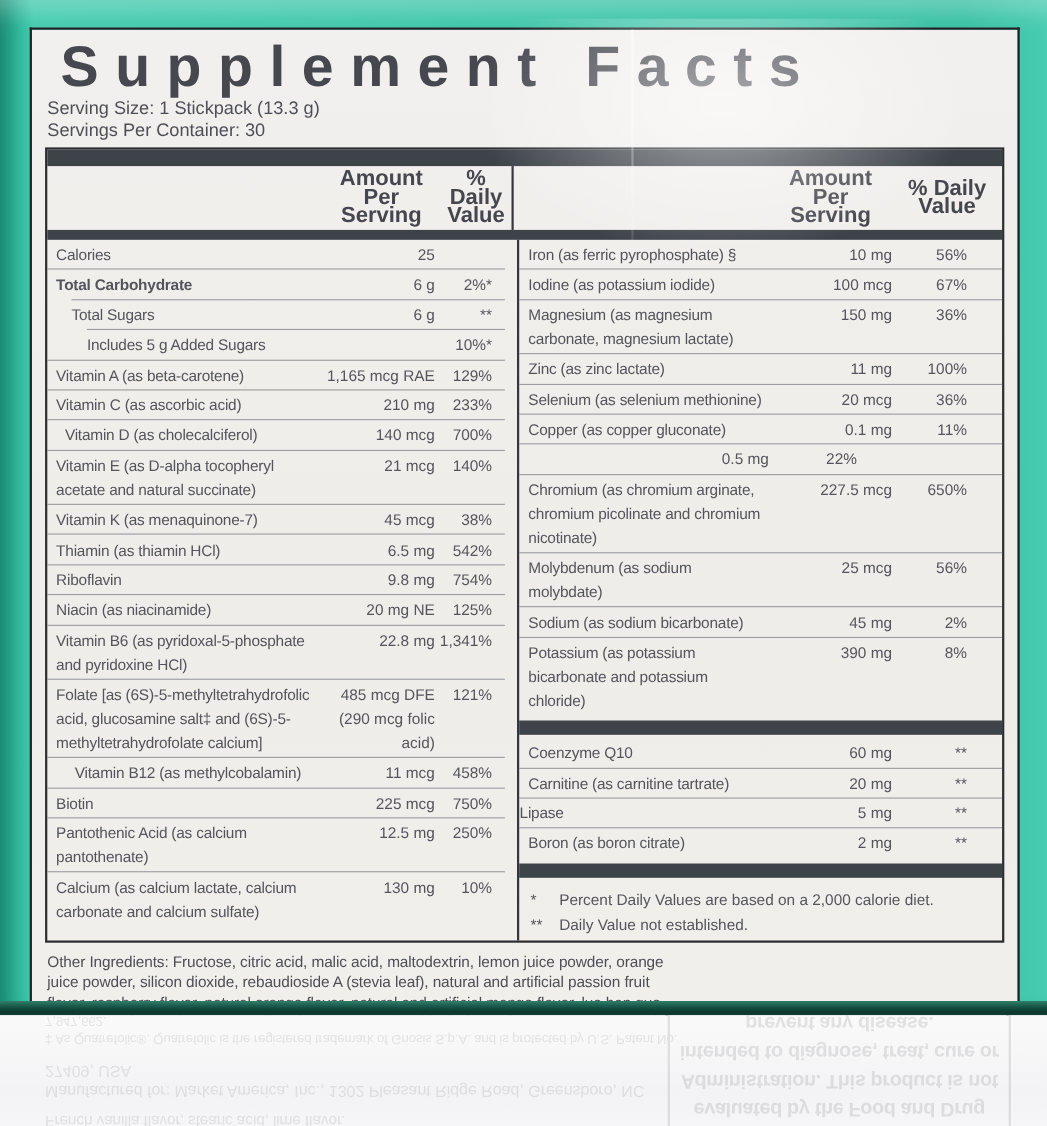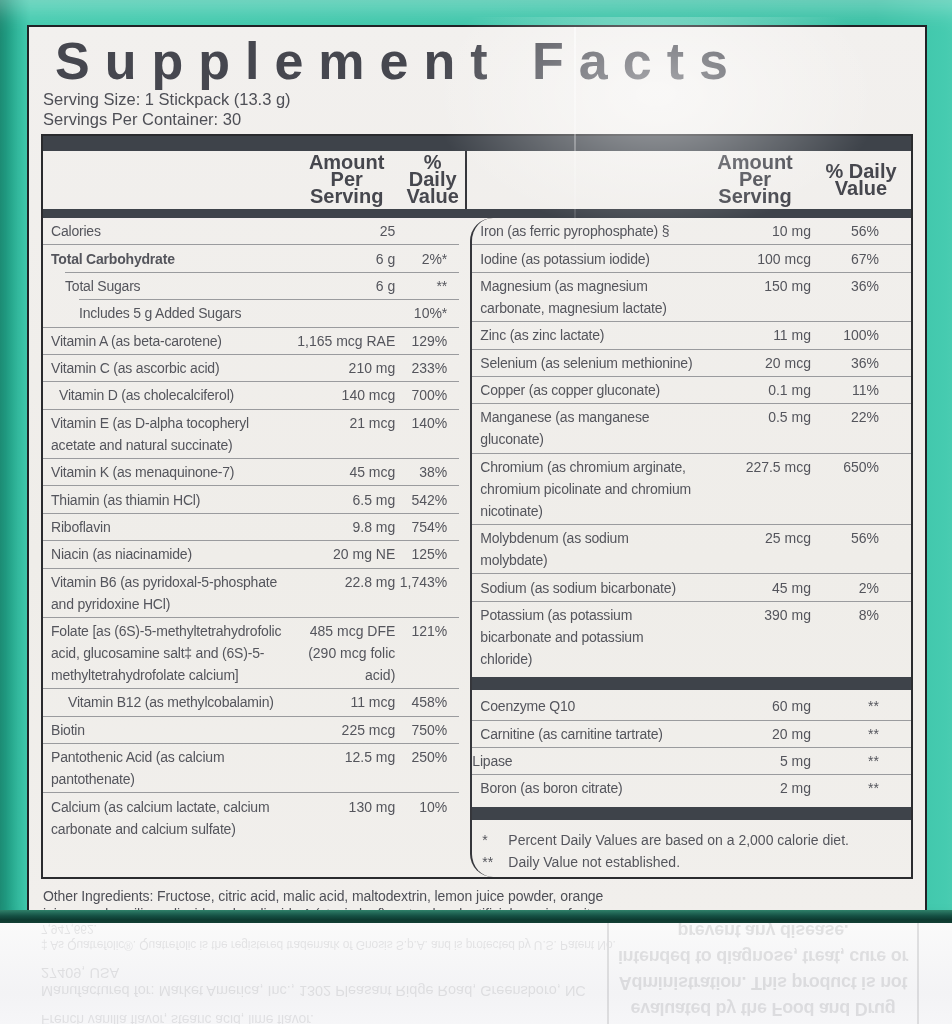--- a/index.html
+++ b/index.html
@@ -20,21 +20,21 @@
   .title{margin:6px 10px 0 26px;font-size:52px;line-height:56px;font-weight:bold;
          letter-spacing:15px;color:#46474f;white-space:nowrap;}
   .serv{margin:1px 0 0 14px;font-size:16.5px;line-height:19px;color:#4e4f56;}
   
   .table{margin:5px 12px 0 12px;border:2px solid #2a2b2e;background:transparent;}
   .bar{height:15px;background:#3e434a;}
   .bar2{height:9px;background:#3e434a;}
   .cols{display:flex;align-items:stretch;gap:11px;}
   .col{position:relative;}
   .col.left{width:428px;}
-  .col.right{width:451px;border-left:2px solid #35363b;border-radius:23px;}
+  .col.right{width:451px;border-left:2px solid #35363b;}
   .hdr-row{display:flex;}
   .hdr{display:grid;align-items:center;padding:3px 0 4px 0;}
   .hdr.left{width:428px;grid-template-columns:1fr 108px 64px;}
   .hdr.right{width:451px;border-left:2px solid #35363b;grid-template-columns:1fr 112px 100px;}
   .hcell{font-weight:bold;font-size:20px;line-height:17px;text-align:center;color:#46474e;}
   
   .row{position:relative;}
   .rule{height:1px;background:#9a9b9e;margin-right:0;}
   .cells{display:grid;align-items:start;padding:2.2px 0 2.2px 0;}
   .col.left .cells{grid-template-columns:1fr 108px 64px;}
@@ -218,21 +218,21 @@
       <span class="amt"><span class="amt-line1">20 mg NE</span></span>
       <span class="dv">125%</span>
     </div>
   </div>
 
   <div class="row">
     <div class="rule" style="margin-left: 0px;"></div>
     <div class="cells">
       <span class="name" style="padding-left: 8px;">Vitamin B6 (as pyridoxal-5-phosphate and pyridoxine HCl)</span>
       <span class="amt"><span class="amt-line1">22.8 mg</span></span>
-      <span class="dv">1,743%</span>
+      <span class="dv">1,341%</span>
     </div>
   </div>
 
   <div class="row">
     <div class="rule" style="margin-left: 0px;"></div>
     <div class="cells">
       <span class="name" style="padding-left: 8px;">Folate [as (6S)-5-methyltetrahydrofolic acid, glucosamine salt‡ and (6S)-5-methyltetrahydrofolate calcium]</span>
       <span class="amt"><span class="amt-line1">485 mcg DFE</span><span class="amt-line2">(290 mcg folic acid)</span></span>
       <span class="dv">121%</span>
     </div>
@@ -326,21 +326,20 @@
     <div class="cells">
       <span class="name" style="padding-left: 8px;">Copper (as copper gluconate)</span>
       <span class="amt"><span class="amt-line1">0.1 mg</span></span>
       <span class="dv">11%</span>
     </div>
   </div>
 
   <div class="row">
     <div class="rule" style="margin-left: 0px;"></div>
     <div class="cells">
-      <span class="name" style="padding-left: 8px;">Manganese (as manganese gluconate)</span>
       <span class="amt"><span class="amt-line1">0.5 mg</span></span>
       <span class="dv">22%</span>
     </div>
   </div>
 
   <div class="row">
     <div class="rule" style="margin-left: 0px;"></div>
     <div class="cells">
       <span class="name" style="padding-left: 8px;">Chromium (as chromium arginate, chromium picolinate and chromium nicotinate)</span>
       <span class="amt"><span class="amt-line1">227.5 mcg</span></span>

